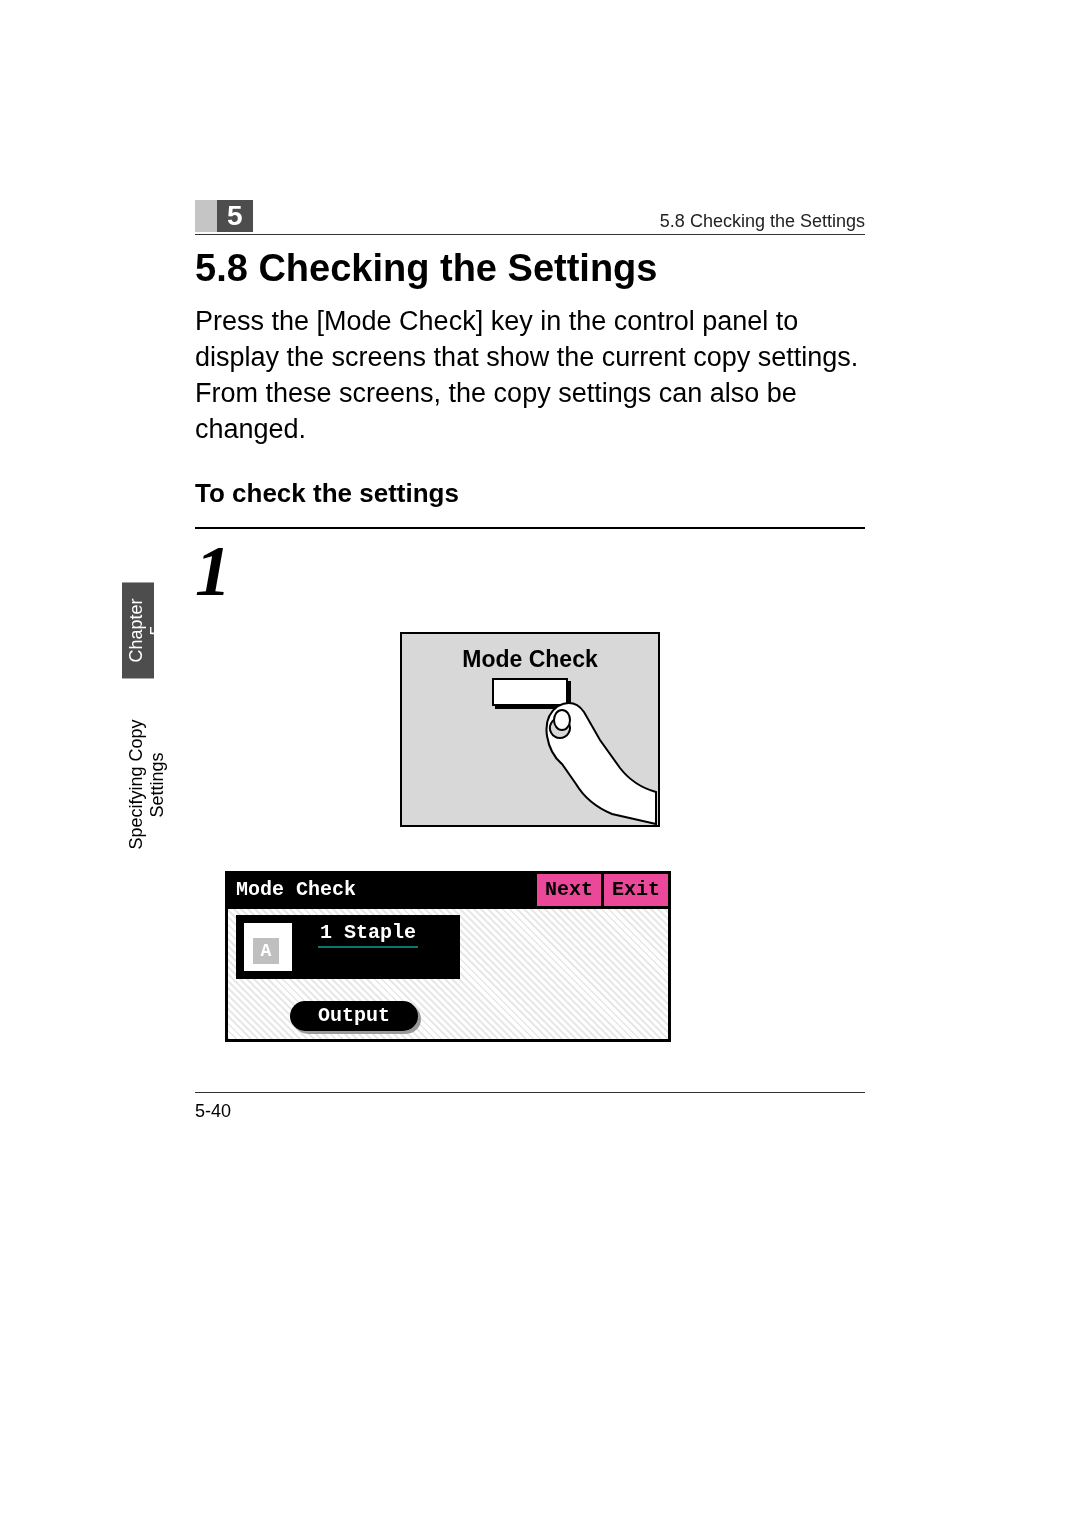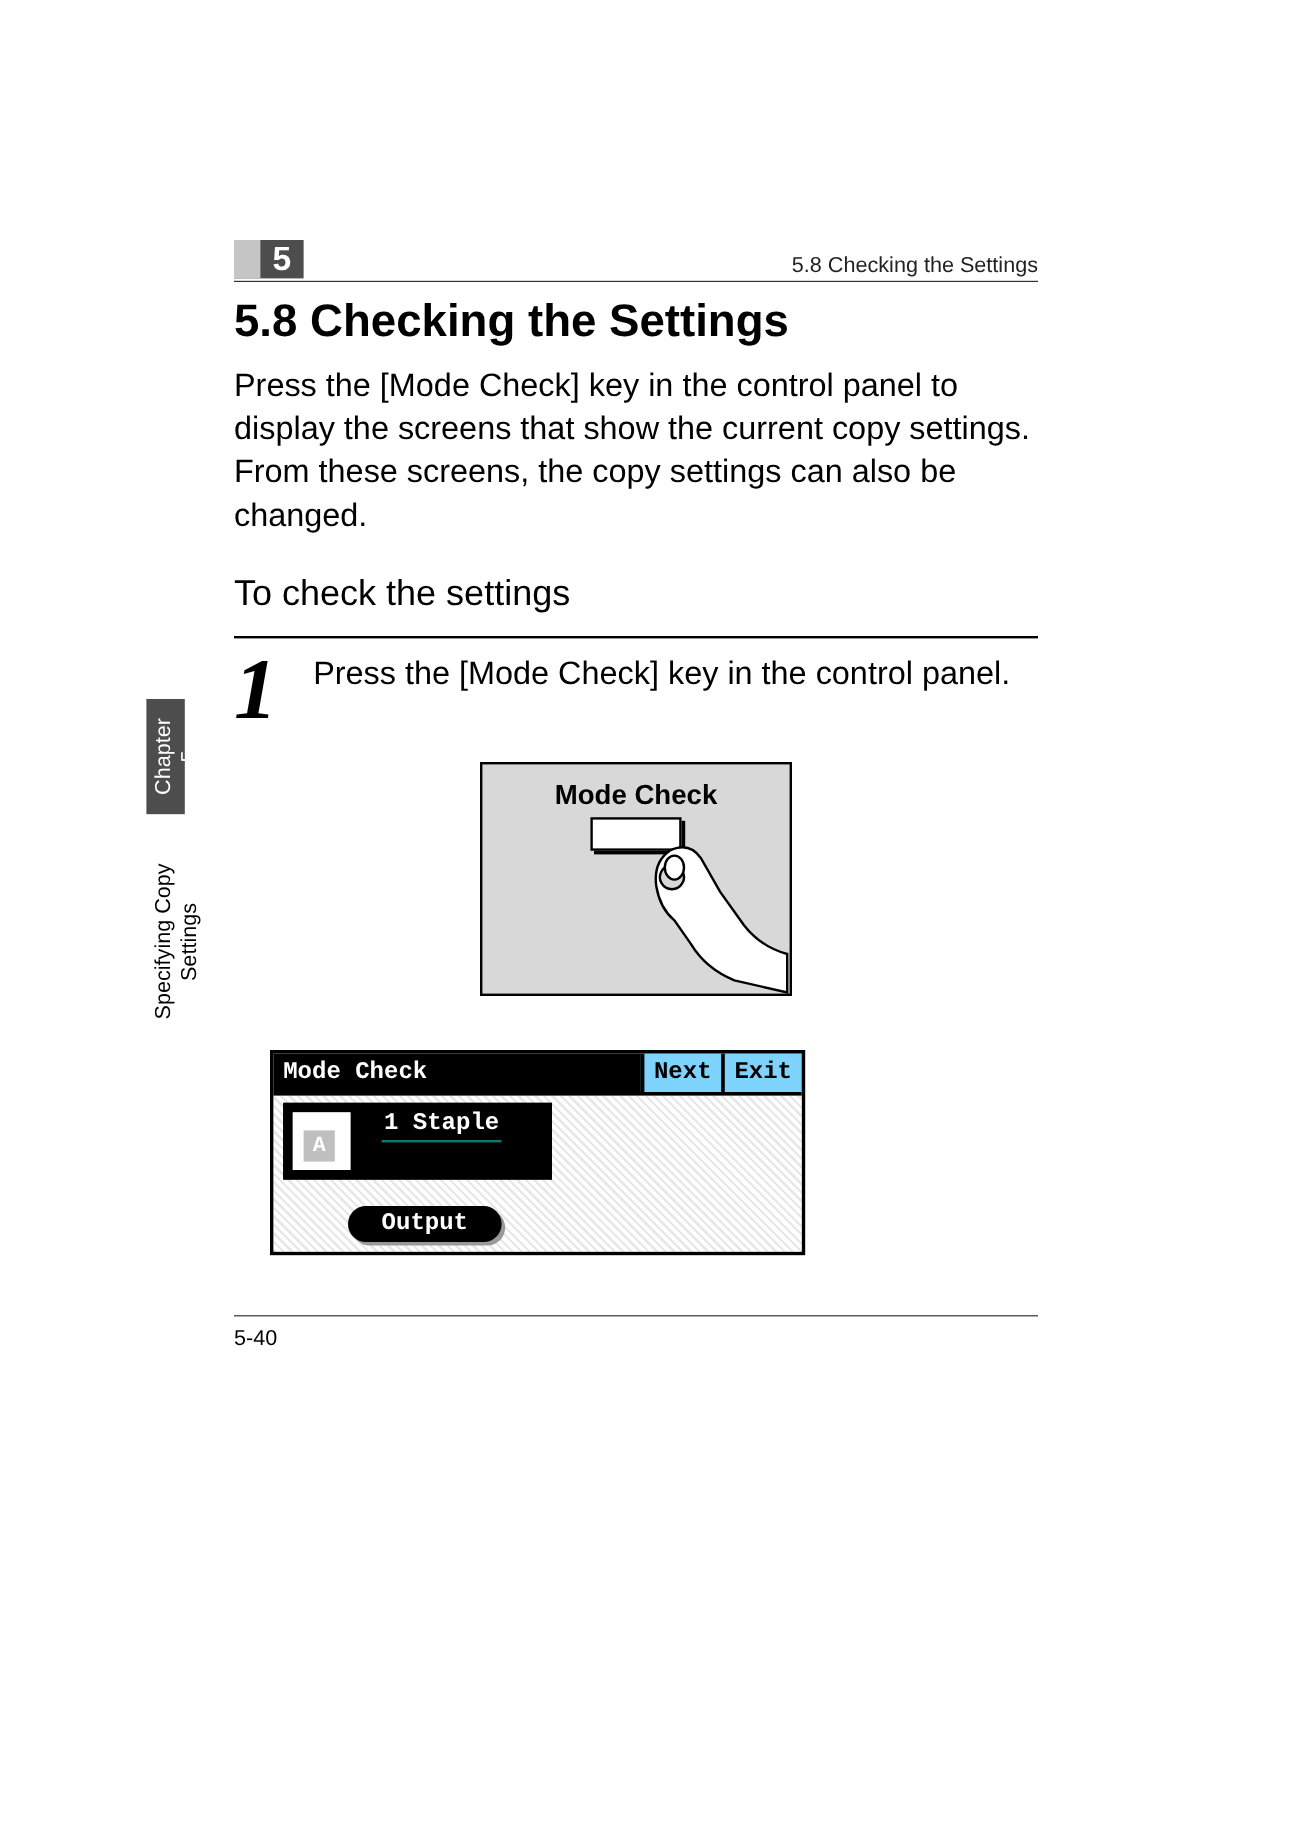--- a/index.html
+++ b/index.html
@@ -49,22 +49,22 @@
     font-size: 38px;
     font-weight: bold;
     margin: 12px 0 14px 0;
   }
   .body-text {
     font-size: 27px;
     line-height: 1.33;
     margin: 0 0 30px 0;
   }
   .h2 {
-    font-size: 30px;
-    font-weight: normal;
+    font-size: 26px;
+    font-weight: bold;
     margin: 30px 0 12px 0;
   }
   .step-sep {
     border: 0;
     border-top: 2px solid #000;
     margin: 18px 0 12px 0;
   }
   .step {
     display: flex;
     align-items: flex-start;
@@ -140,21 +140,21 @@
     color: #fff;
     align-items: stretch;
     height: 32px;
   }
   .lcd-title {
     flex: 1;
     padding: 4px 8px;
     font-size: 20px;
   }
   .lcd-btn {
-    background: #7dd3fc;
+    background: #ec4899;
     color: #000;
     border-left: 3px solid #000;
     padding: 4px 8px;
     font-size: 20px;
     min-width: 62px;
     text-align: center;
     box-sizing: border-box;
   }
   .lcd-body {
     position: relative;
@@ -276,21 +276,20 @@
     <h1 class="h1">5.8  Checking the Settings</h1>
 
     <p class="body-text">Press the [Mode Check] key in the control panel to display the screens that show the current copy settings. From these screens, the copy settings can also be changed.</p>
 
     <h2 class="h2">To check the settings</h2>
 
     <hr class="step-sep">
 
     <div class="step">
       <div class="step-num">1</div>
-      <div class="step-text">Press the [Mode Check] key in the control panel.</div>
     </div>
 
     <div class="illustration-wrap">
       <div class="panel-illustration">
         <div class="panel-label">Mode Check</div>
         <div class="panel-button"></div>
         <svg class="finger" width="120" height="130" viewBox="0 0 120 130">
           <path d="M20,10 Q6,20 9,40 Q12,58 24,68 L38,88 Q50,108 74,118 L118,128 L118,96 Q96,90 82,72 L62,44 Q54,30 46,16 Q36,2 20,10 Z
                    M22,22 A10 10 0 1 1 21.9,22 Z" fill="#ffffff" stroke="#000000" stroke-width="2"></path>
           <ellipse cx="24" cy="24" rx="8" ry="10" fill="#ffffff" stroke="#000" stroke-width="2"></ellipse>

